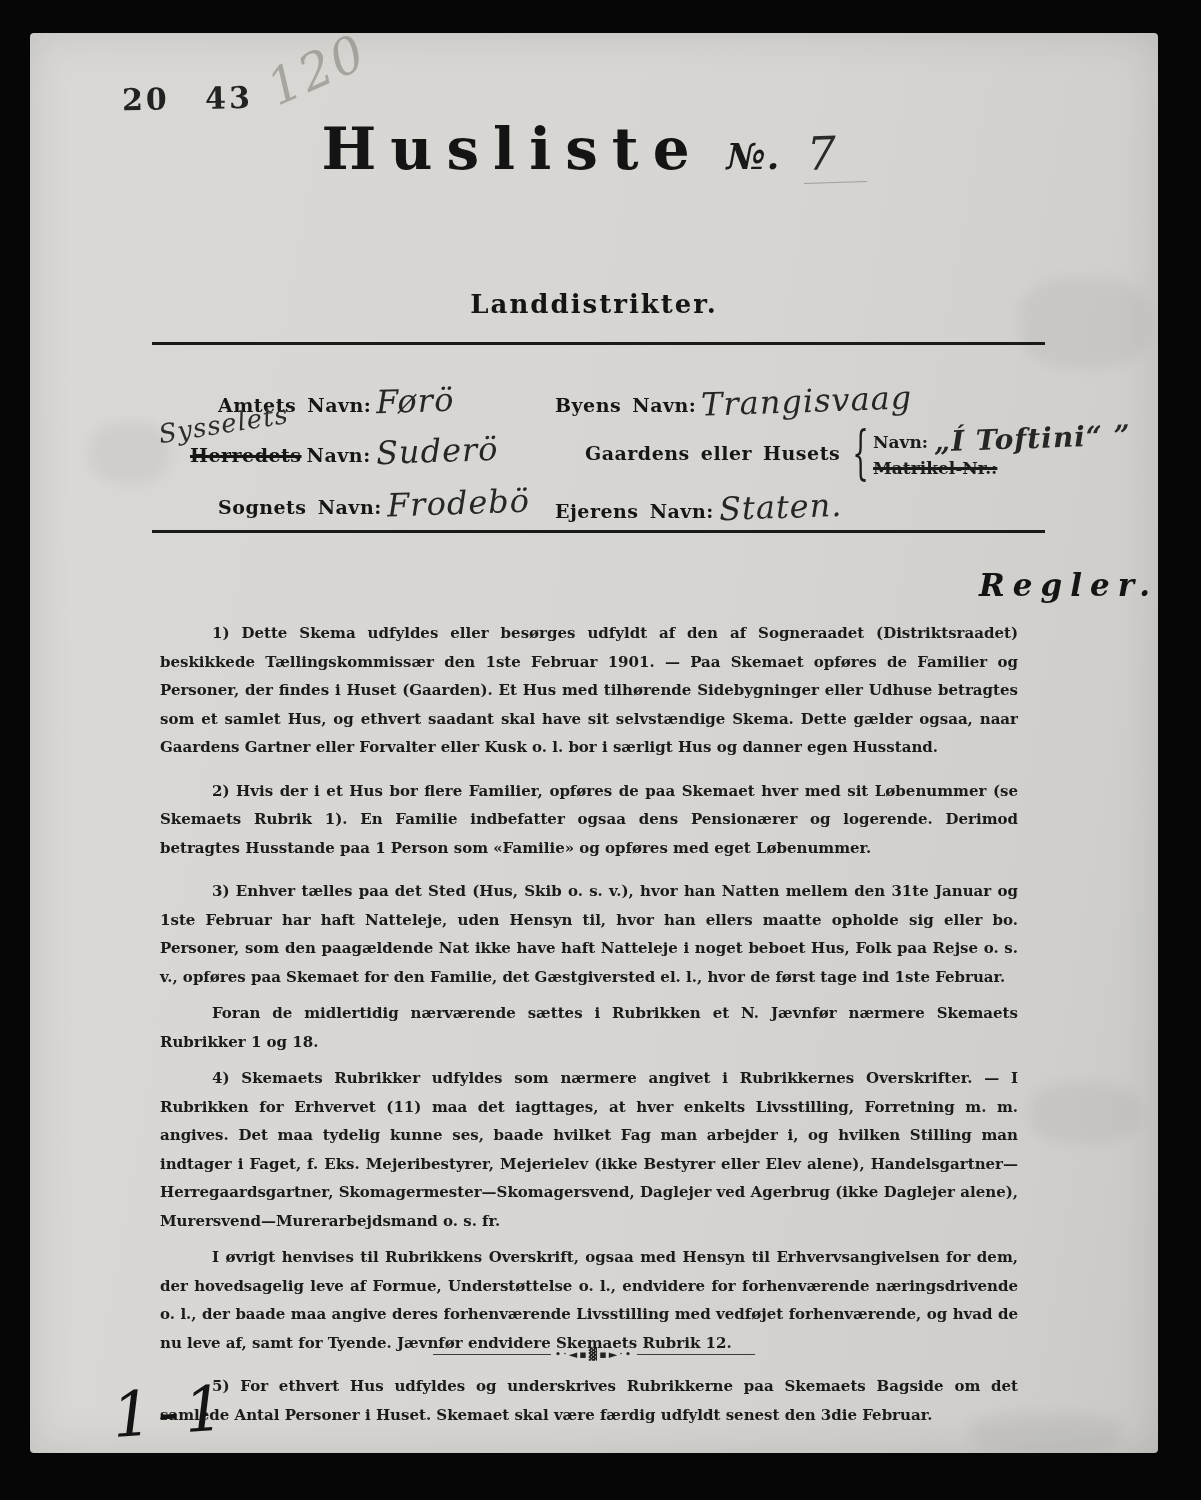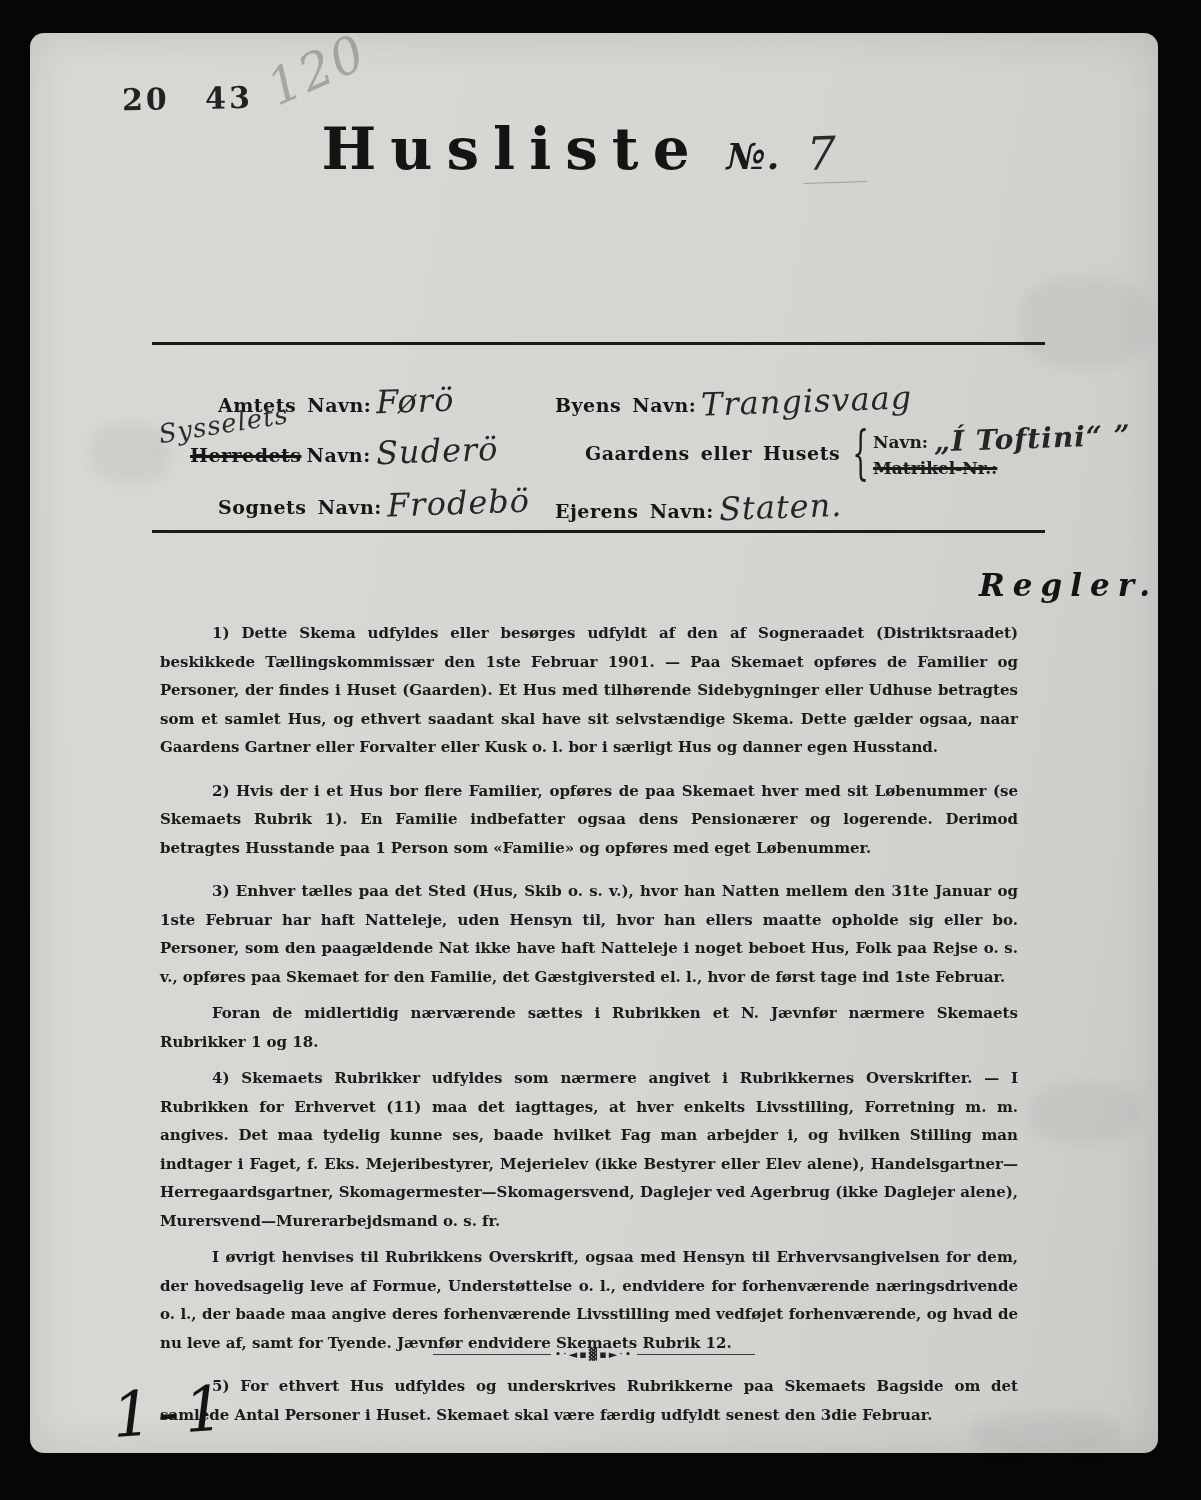--- a/index.html
+++ b/index.html
@@ -7,21 +7,21 @@
     width:1201px;height:1500px;
     background:#060606;
     position:relative;
     overflow:hidden;
     font-family:"DejaVu Serif", serif;
   }
   .paper{
     position:absolute;left:30px;top:33px;
     width:1128px;height:1420px;
     background:linear-gradient(100deg,#d9d8d4 0%,#d6d5d1 55%,#cfcecb 88%,#c9c8c5 100%);
-    border-radius:14px;
+    border-radius:4px;
     box-shadow:inset 0 0 45px rgba(0,0,0,0.10);
     color:#1c1c1c;
   }
   
   .stamp{
     position:absolute;left:92px;top:48px;
     font-size:30px;font-weight:600;letter-spacing:3px;word-spacing:22px;
     color:#222;transform:rotate(-1deg);
   }
   .pencil{
@@ -134,20 +134,21 @@
 
   <div class="stamp">20 43</div>
   <div class="pencil">120</div>
 
   <div class="title-row">
     <span class="title-main">Husliste</span>
     <span class="title-numero">№.</span>
     <span class="title-number">7</span>
   </div>
 
+  <div class="subtitle2">Landdistrikter.</div>
 
   <div class="hrule top"></div>
 
   <div class="form-area">
 
     <div class="row r-amt">
       <span class="f-label">Amtets Navn:</span>
       <span class="hand">Førö</span>
     </div>
 

